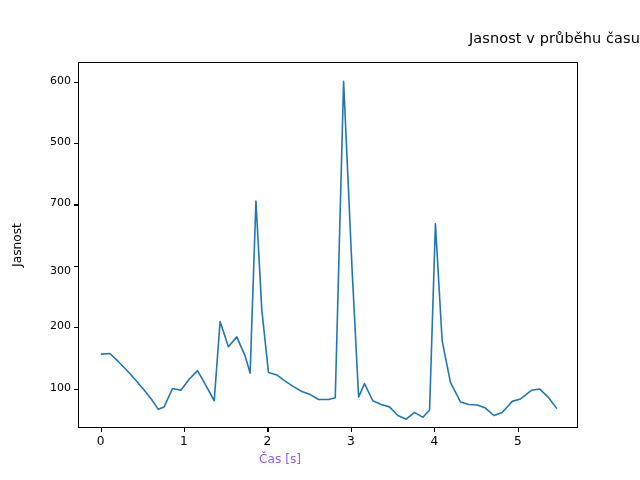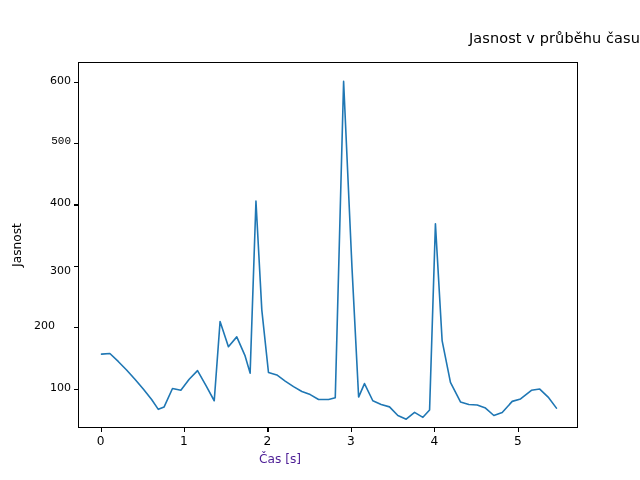--- a/index.html
+++ b/index.html
@@ -76,21 +76,21 @@
     height: 3.6px;
     background: #000000;
   }
   #xlabel {
     position: absolute;
     left: 0;
     top: 452px;
     width: 560px;
     text-align: center;
     font-size: 12.2px;
-    color: #4c1d95;
+    color: #8b5cf6;
   }
   #ylabel {
     position: absolute;
     left: 8px;
     top: 0;
     width: 366px;
     height: 18px;
     line-height: 18px;
     text-align: center;
     font-size: 12.2px;
@@ -106,24 +106,24 @@
 <div id="figure">
 
   <div id="chart-title">Jasnost v průběhu času</div>
 
   <div id="ylabel">Jasnost</div>
 
   <div id="xlabel">Čas [s]</div>
 
   <div id="ytick-labels">
       <div class="ytick-label" style="right: 569px; top: 380.698px;">100</div>
-      <div class="ytick-label" style="right: 585px; top: 319.289px;">200</div>
+      <div class="ytick-label" style="right: 569px; top: 319.289px;">200</div>
       <div class="ytick-label" style="right: 569px; top: 264px;">300</div>
-      <div class="ytick-label" style="right: 569px; top: 196.47px;">400</div>
-      <div class="ytick-label" style="right: 569px; top: 135.06px; font-family: Liberation Mono, monospace;">500</div>
+      <div class="ytick-label" style="right: 569px; top: 196.47px;">700</div>
+      <div class="ytick-label" style="right: 569px; top: 135.06px;">500</div>
       <div class="ytick-label" style="right: 569px; top: 73.651px;">600</div>
     </div>
   <div id="xtick-labels">
       <div class="xtick-label" style="left: 80.5376px; top: 434px;">0</div>
       <div class="xtick-label" style="left: 164.01px; top: 434px;">1</div>
       <div class="xtick-label" style="left: 247.482px; top: 434px;">2</div>
       <div class="xtick-label" style="left: 330.955px; top: 434px;">3</div>
       <div class="xtick-label" style="left: 414.427px; top: 434px;">4</div>
       <div class="xtick-label" style="left: 497.9px; top: 434px;">5</div>
     </div>

